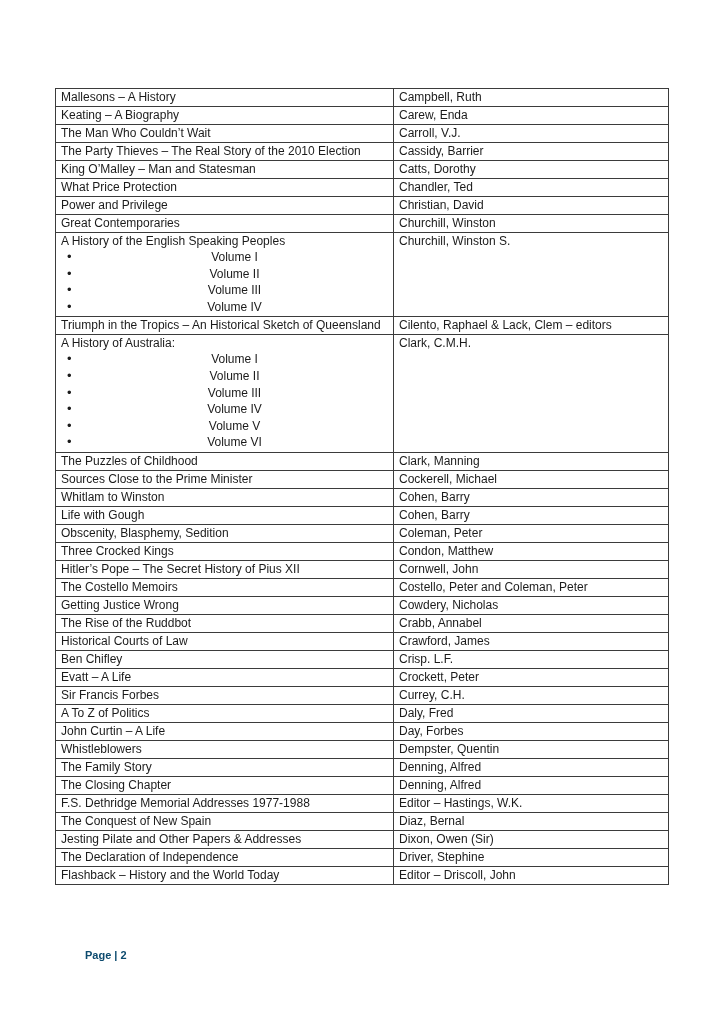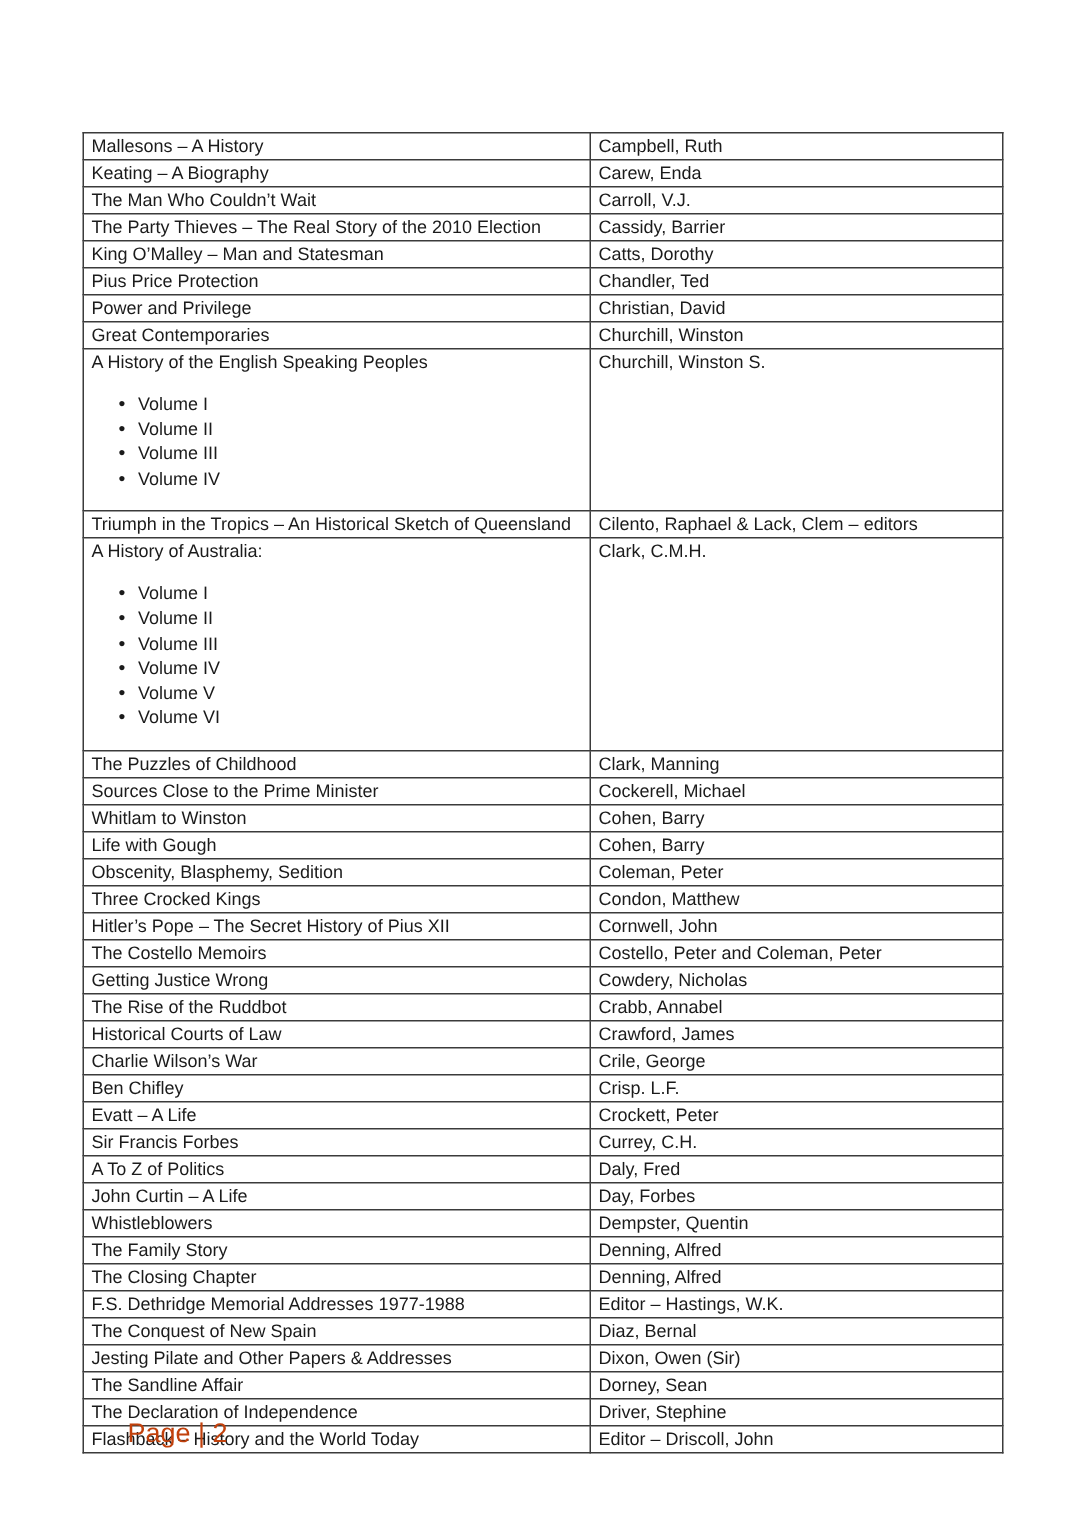--- a/index.html
+++ b/index.html
@@ -33,43 +33,45 @@
     font-size: 12px;
     line-height: 15px;
     vertical-align: top;
     white-space: nowrap;
     overflow: hidden;
   }
   .book-title {
     line-height: 15px;
   }
   ul.bullets {
-    margin: 12px;
+    margin: 0;
     padding: 0;
     list-style: none;
+    text-align: center;
   }
   ul.bullets li {
     position: relative;
     padding-left: 19px;
     line-height: 16.6px;
   }
   ul.bullets li::before {
     content: "\2022";
     position: absolute;
     left: 6px;
     top: 0;
     font-size: 13px;
   }
   .footer {
     position: absolute;
     left: 85px;
     top: 948px;
-    font-size: 18px;
-    color: #c2410c;
+    font-size: 11px;
+    color: #0c4a6e;
     line-height: 15px;
+    font-weight: bold;
   }
 </style>
 </head>
 <body>
 
 <div class="page">
 
   <table class="book-table">
     <colgroup>
       <col class="col-title">
@@ -101,21 +103,21 @@
           <td>Cassidy, Barrier</td>
         </tr>
         <tr>
           <td>
             <div class="book-title">King O’Malley – Man and Statesman</div>
           </td>
           <td>Catts, Dorothy</td>
         </tr>
         <tr>
           <td>
-            <div class="book-title">Pius Price Protection</div>
+            <div class="book-title">What Price Protection</div>
           </td>
           <td>Chandler, Ted</td>
         </tr>
         <tr>
           <td>
             <div class="book-title">Power and Privilege</div>
           </td>
           <td>Christian, David</td>
         </tr>
         <tr>
@@ -217,26 +219,20 @@
           <td>Crabb, Annabel</td>
         </tr>
         <tr>
           <td>
             <div class="book-title">Historical Courts of Law</div>
           </td>
           <td>Crawford, James</td>
         </tr>
         <tr>
           <td>
-            <div class="book-title">Charlie Wilson’s War</div>
-          </td>
-          <td>Crile, George</td>
-        </tr>
-        <tr>
-          <td>
             <div class="book-title">Ben Chifley</div>
           </td>
           <td>Crisp. L.F.</td>
         </tr>
         <tr>
           <td>
             <div class="book-title">Evatt – A Life</div>
           </td>
           <td>Crockett, Peter</td>
         </tr>
@@ -286,26 +282,20 @@
           <td>
             <div class="book-title">The Conquest of New Spain</div>
           </td>
           <td>Diaz, Bernal</td>
         </tr>
         <tr>
           <td>
             <div class="book-title">Jesting Pilate and Other Papers &amp; Addresses</div>
           </td>
           <td>Dixon, Owen (Sir)</td>
-        </tr>
-        <tr>
-          <td>
-            <div class="book-title">The Sandline Affair</div>
-          </td>
-          <td>Dorney, Sean</td>
         </tr>
         <tr>
           <td>
             <div class="book-title">The Declaration of Independence</div>
           </td>
           <td>Driver, Stephine</td>
         </tr>
         <tr>
           <td>
             <div class="book-title">Flashback – History and the World Today</div>

